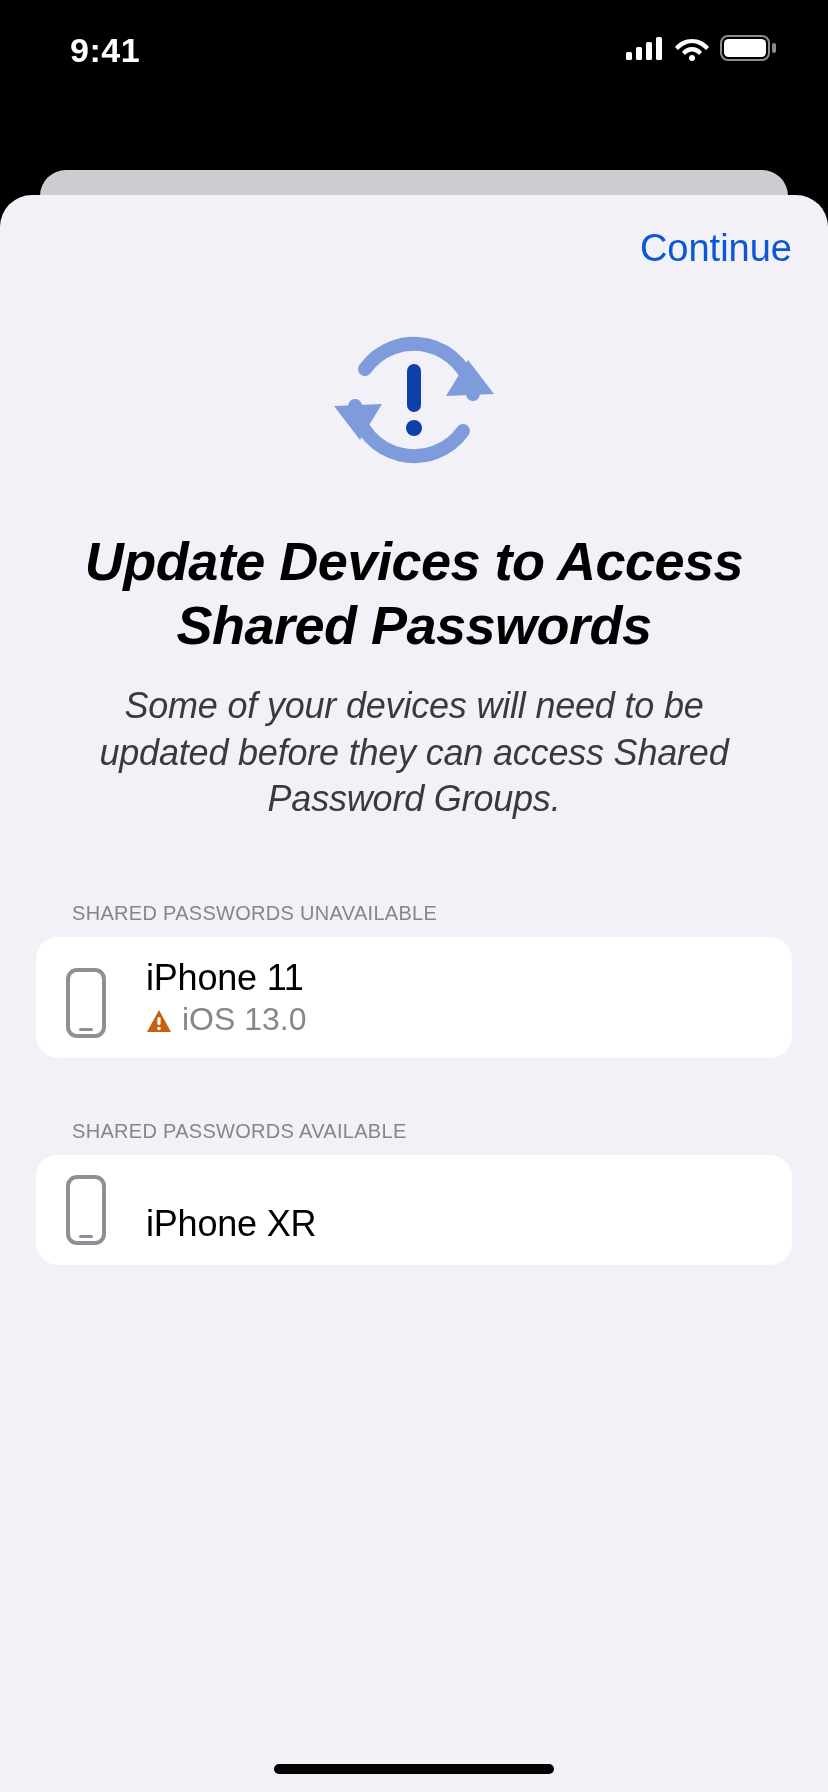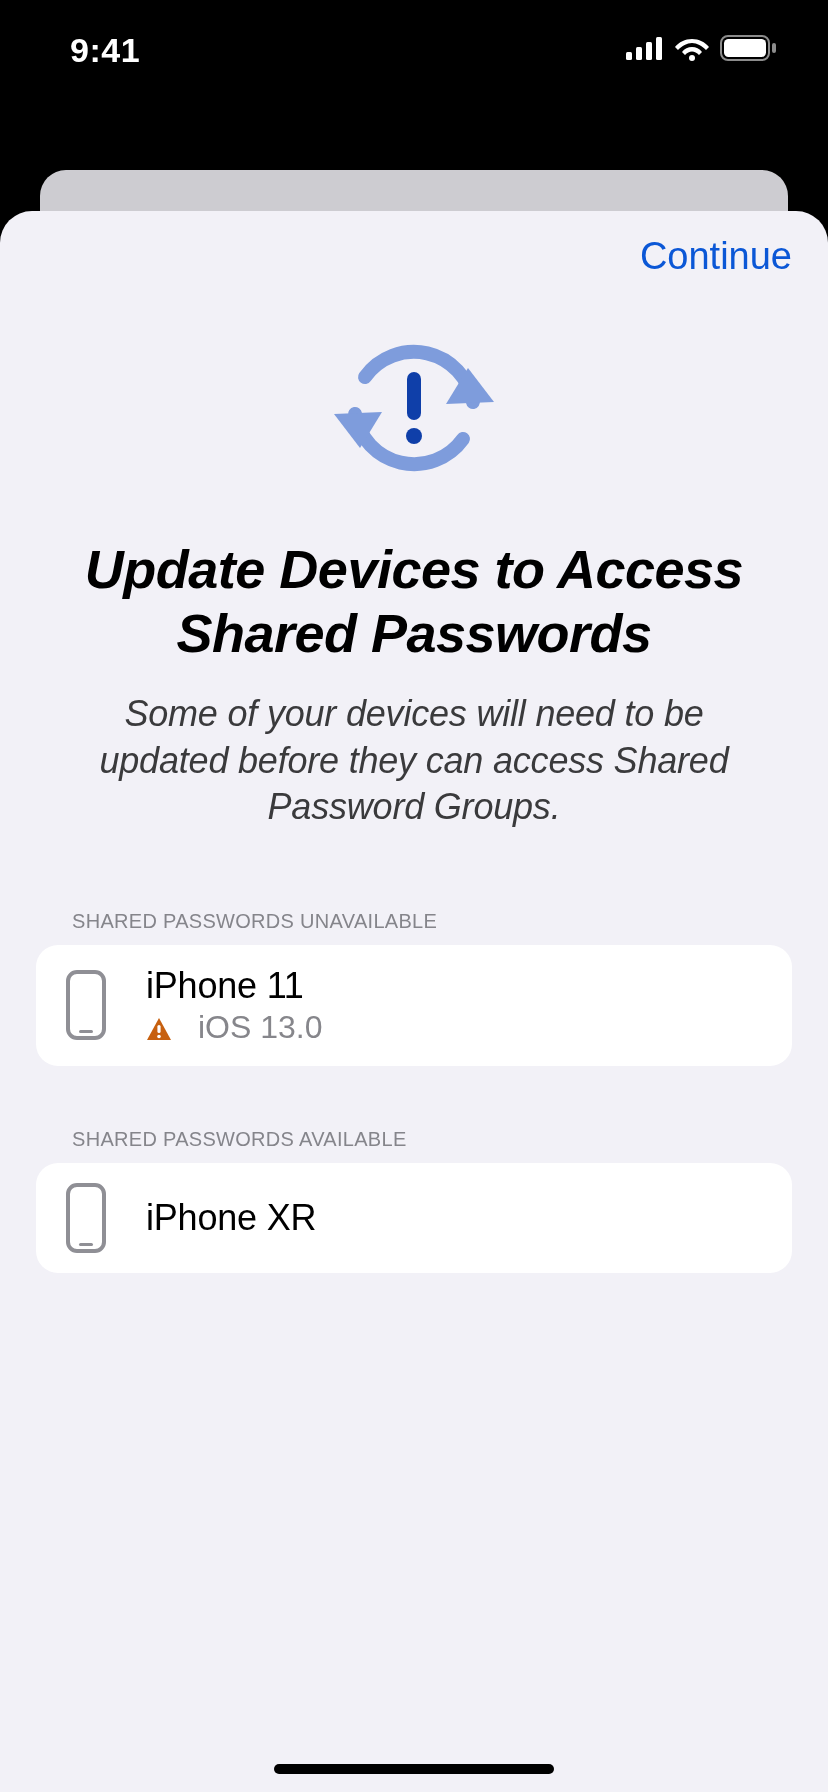--- a/index.html
+++ b/index.html
@@ -44,22 +44,21 @@
       border-radius: 26px 26px 0 0;
     }
     .sheet {
       position: absolute;
       top: 195px;
       left: 0;
       right: 0;
       bottom: 0;
       background: #f2f1f7;
       border-radius: 32px 32px 0 0;
-      padding: 24px 36px 0;
-      margin-top: 16px;
+      padding: 32px 36px 0;
     }
     .sheet-header {
       display: flex;
       justify-content: flex-end;
       margin-bottom: 50px;
     }
     .continue-btn {
       background: none;
       border: none;
       color: #0b57d6;
@@ -107,21 +106,21 @@
     .group {
       margin-bottom: 62px;
     }
     .list {
       background: #fff;
       border-radius: 22px;
       overflow: hidden;
     }
     .cell {
       display: flex;
-      align-items: center;
+      align-items: flex-end;
       padding: 20px 28px 20px 30px;
       min-height: 110px;
     }
     .device-icon {
       width: 40px;
       height: 70px;
       margin-right: 40px;
       flex-shrink: 0;
     }
     .cell-text {
@@ -131,21 +130,21 @@
     }
     .cell-title {
       font-size: 36px;
       color: #000;
       font-weight: 400;
       letter-spacing: -0.2px;
     }
     .cell-sub {
       display: flex;
       align-items: center;
-      gap: 26px;
+      gap: 10px;
       font-size: 32px;
       color: #86868b;
     }
     .warn-icon {
       width: 26px;
       height: 26px;
       flex-shrink: 0;
     }
     .home-indicator {
       position: absolute;

